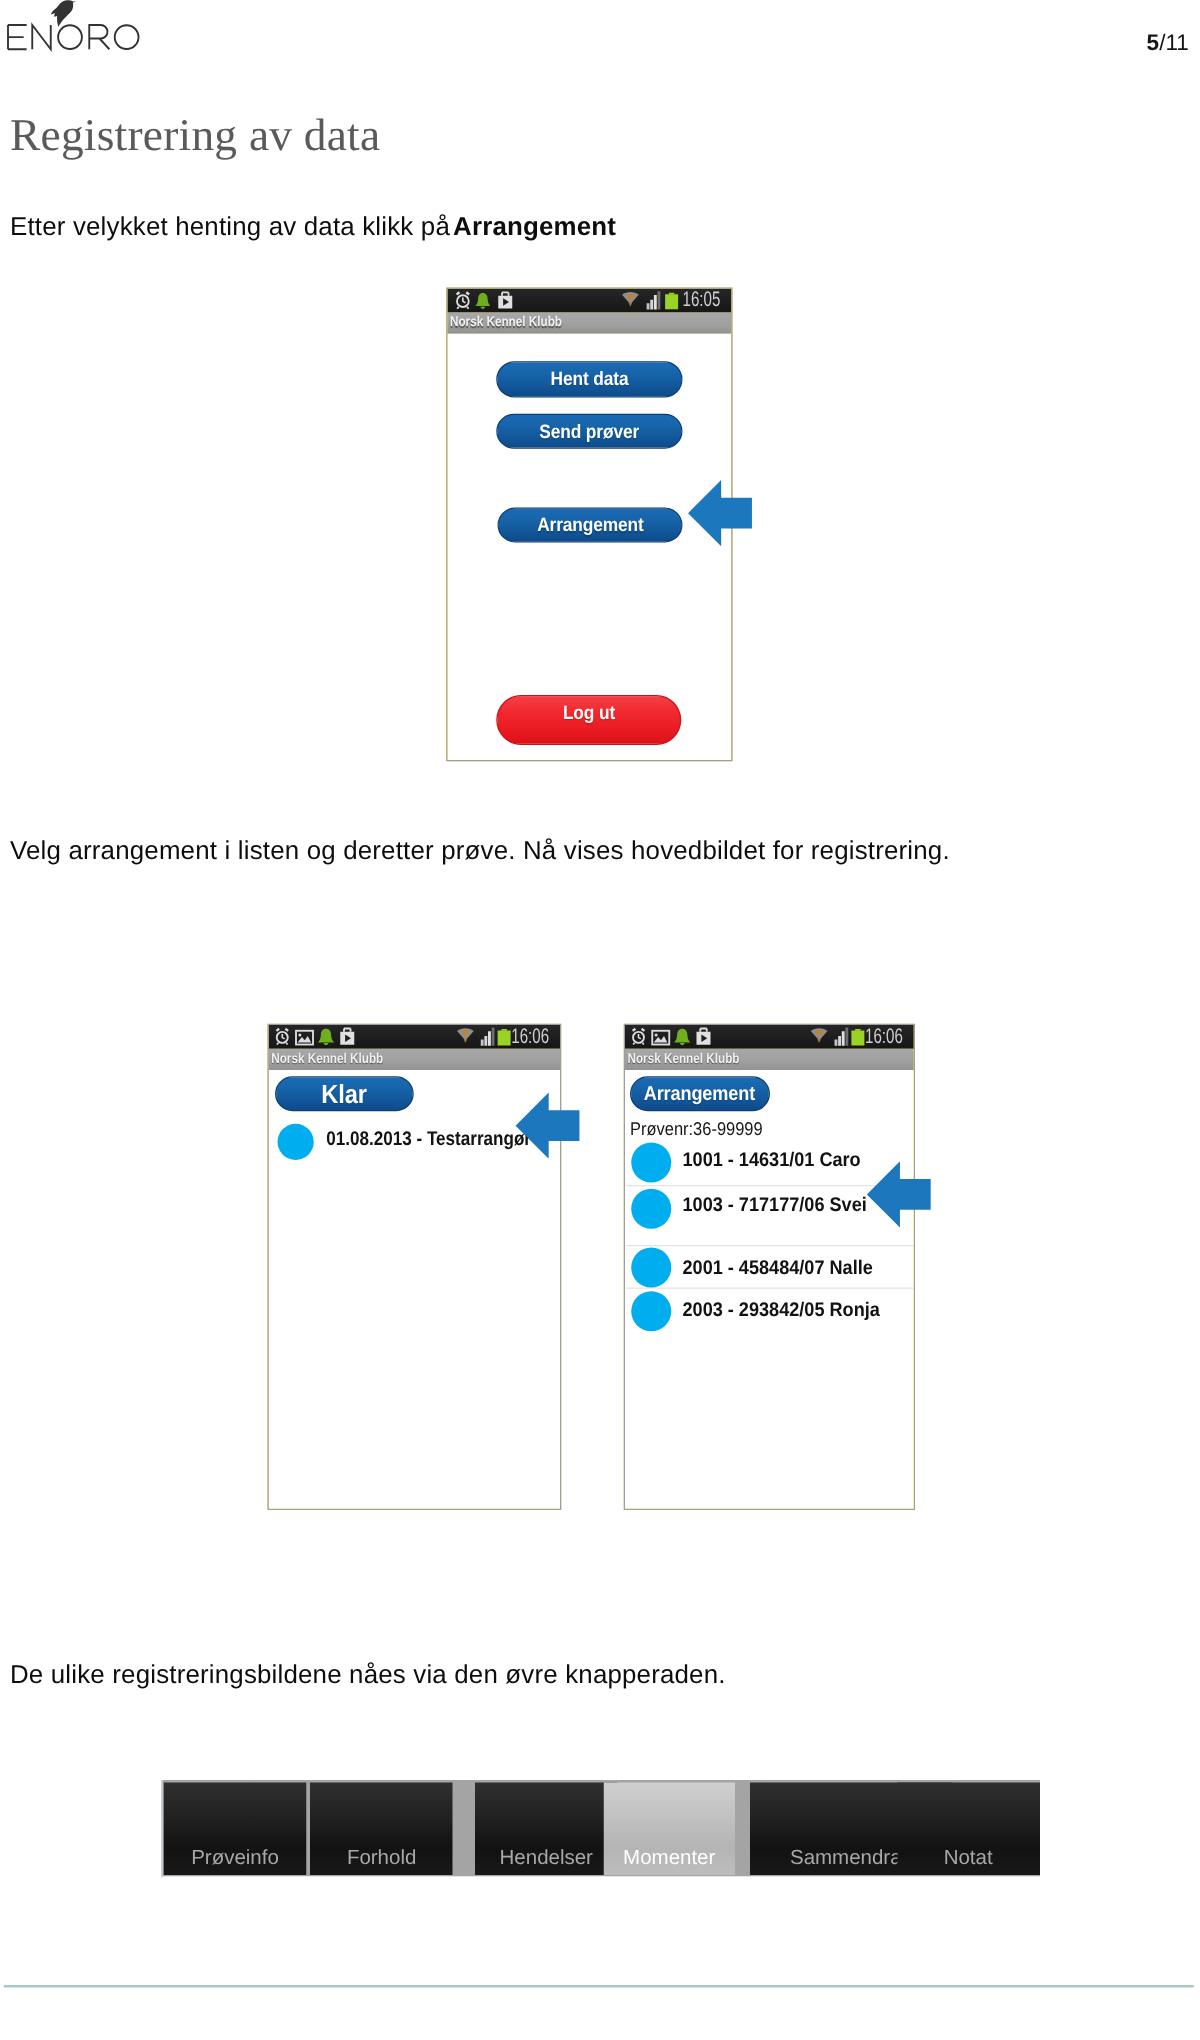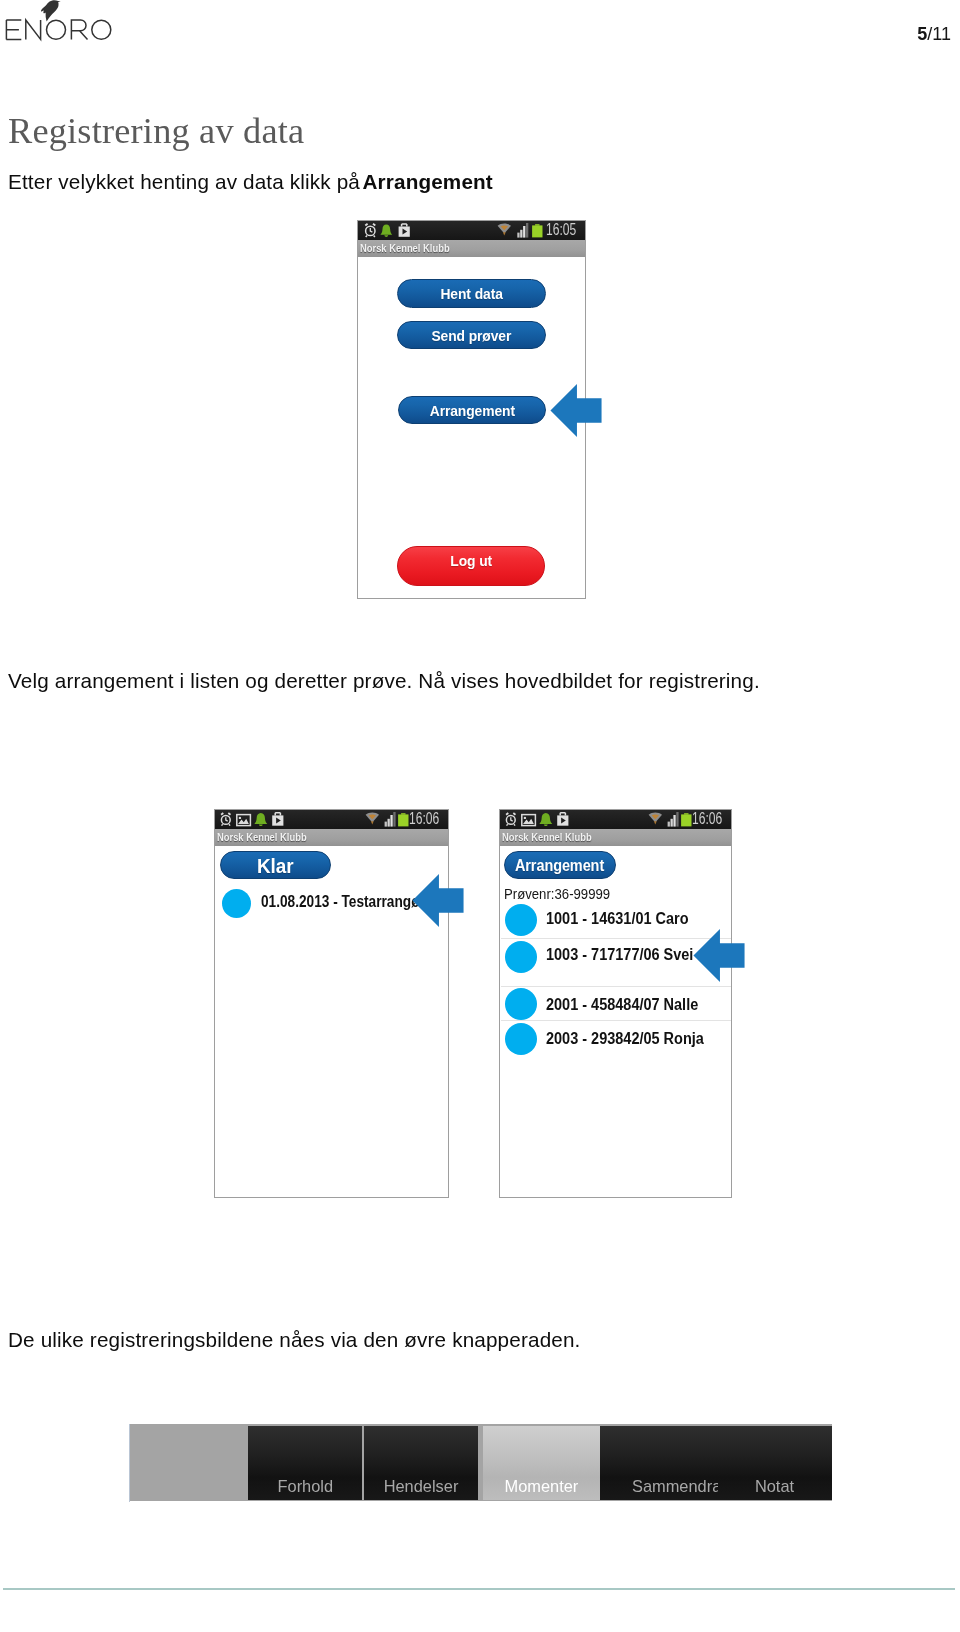--- a/index.html
+++ b/index.html
@@ -5,29 +5,29 @@
   html,body{margin:0;padding:0;}
   body{width:960px;height:1632px;background:#ffffff;font-family:"Liberation Sans",sans-serif;overflow:hidden;position:relative;}
   .page{position:absolute;left:0;top:0;width:960px;height:1632px;}
 
   
   #logo{position:absolute;left:0px;top:0px;width:120px;height:42px;}
   #pagenum{position:absolute;right:9px;top:24px;font-size:18px;color:#161616;letter-spacing:0;}
   #pagenum .b{font-weight:bold;}
 
   
-  #title{position:absolute;left:8px;top:110px;font-family:"Liberation Serif",serif;font-size:36.3px;color:#5a5a5a;letter-spacing:.2px;text-align:right;}
+  #title{position:absolute;left:8px;top:87px;font-family:"Liberation Serif",serif;font-size:36.3px;color:#5a5a5a;letter-spacing:.2px;text-align:right;}
   .para{position:absolute;font-size:20.7px;color:#0d0d0d;letter-spacing:.15px;}
   #p1{left:8px;top:170px;}
   #p1 b{font-weight:bold;margin-left:2.5px;}
   #p2{left:8px;top:669px;}
   #p3{left:8px;top:1328px;}
 
   
-  .phone{position:absolute;background:#fde047;border:1px solid #9e9e9e;box-sizing:border-box;overflow:hidden;}
+  .phone{position:absolute;background:#fde047;border:1px solid #9e9e9e;box-sizing:border-box;overflow:hidden;margin-top:10px;}
   .sbar{position:relative;height:19px;background:#1c1c1c;background:linear-gradient(#262626,#161616);}
   .sbar .time{position:absolute;color:#cfcfcf;font-size:16.8px;line-height:19px;font-family:"Liberation Sans",sans-serif;
               transform:scaleX(.72);transform-origin:left center;}
   .tbar{height:17px;background:linear-gradient(#a8a8a8 0%,#9f9f9f 60%,#929292 100%);box-sizing:border-box;position:relative;padding-left:43px;}
   .tbar span{position:absolute;left:2px;top:0px;color:#f2f2f2;font-size:11.3px;font-weight:bold;line-height:17px;
              display:inline-block;transform:scaleX(.83);transform-origin:left center;text-shadow:0 1px 1px rgba(0,0,0,.5);}
   .body{position:relative;background:#fff;}
 
   .btn{position:absolute;border-radius:999px;color:#fff;text-align:center;font-weight:bold;box-sizing:border-box;
        letter-spacing:-0.1px;text-shadow:0 1px 1px rgba(0,0,0,.25);}
@@ -91,22 +91,22 @@
 
   
   #tabbar{position:absolute;left:129px;top:1424px;width:703px;height:78px;box-sizing:border-box;}
   #tbedge{position:absolute;left:129px;top:1424px;width:1px;height:78px;background:#b9c5d4;}
   #tbframe{position:absolute;left:130px;top:1424px;width:702px;height:77px;background:#a4a4a4;}
   .tab{position:absolute;top:1.5px;height:74px;width:114px;
        background:linear-gradient(#2f2f2f 0%,#222222 35%,#121212 70%,#181818 100%);
        color:#a8a8a8;font-size:16.4px;}
   .tab.sel{background:linear-gradient(#cfcfcf 0%,#c2c2c2 35%,#b4b4b4 70%,#bdbdbd 100%);color:#ffffff;}
   .tab .lbl{position:absolute;left:0;right:0;bottom:4px;text-align:center;}
-  .t0{left:2px;} .t1{left:119.3px;} .t2{left:235px;}
-  .t3{left:353.9px;width:117px;} .t4{left:471.2px;padding-left:48px;} .t5{left:588.5px;}
+  .t0{left:2px;} .t1{left:119.3px;} .t2{left:251px;}
+  .t3{left:353.9px;width:105px;} .t4{left:471.2px;padding-left:48px;} .t5{left:588.5px;}
 
   
   #fline{position:absolute;left:3px;top:1588px;width:952px;height:1.6px;background:#a8c8c4;}
   #footer{position:absolute;left:7px;top:1612px;font-size:16.2px;color:#4a4a4a;white-space:nowrap;}
   #footer b{font-weight:bold;color:#3a3a3a;}
   #footer .sp{color:#9a9a9a;padding:0 6.5px 0 7.5px;}
 </style>
 </head>
 <body>
 
@@ -323,20 +323,23 @@
       <div class="rowtxt r4">2003 -   293842/05 Ronja</div>
     </div>
   </div>
   <svg class="arrow" id="arrow3" width="52" height="53" viewBox="0 0 54 56" xmlns="http://www.w3.org/2000/svg">
     <path d="M0 28 L28 0 L28 15 L54 15 L54 41 L28 41 L28 56 Z" fill="#1C77BC"></path>
   </svg>
 
   <div id="tbedge"></div>
   <div id="tbframe"></div>
   <div id="tabbar">
+    <div class="tab t0">
+        <span class="lbl">Prøveinfo</span>
+      </div>
     <div class="tab t1">
         <span class="lbl">Forhold</span>
       </div>
     <div class="tab t2">
         <span class="lbl">Hendelser</span>
       </div>
     <div class="tab t3 sel">
         <span class="lbl">Momenter</span>
       </div>
     <div class="tab t4">

